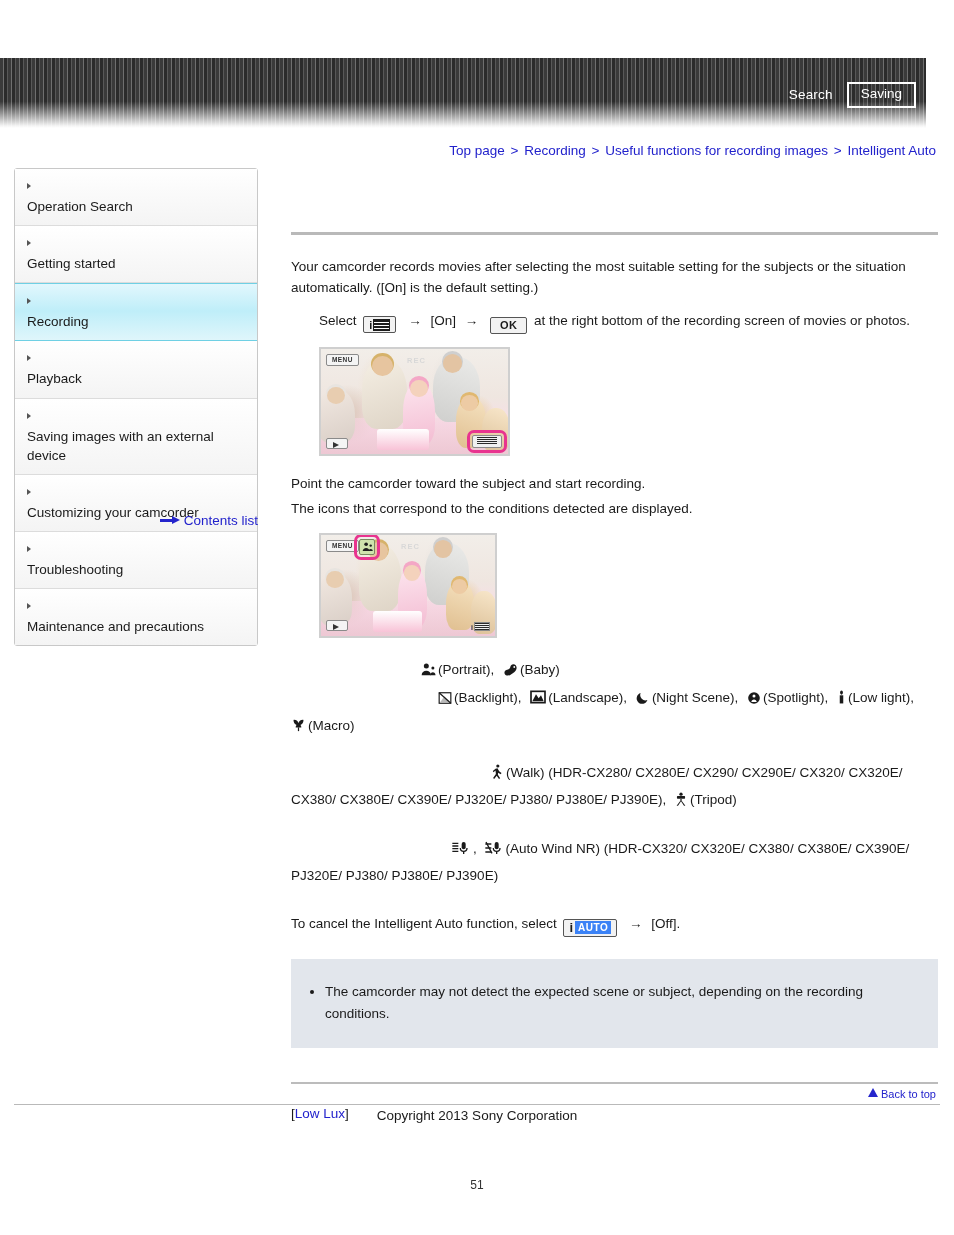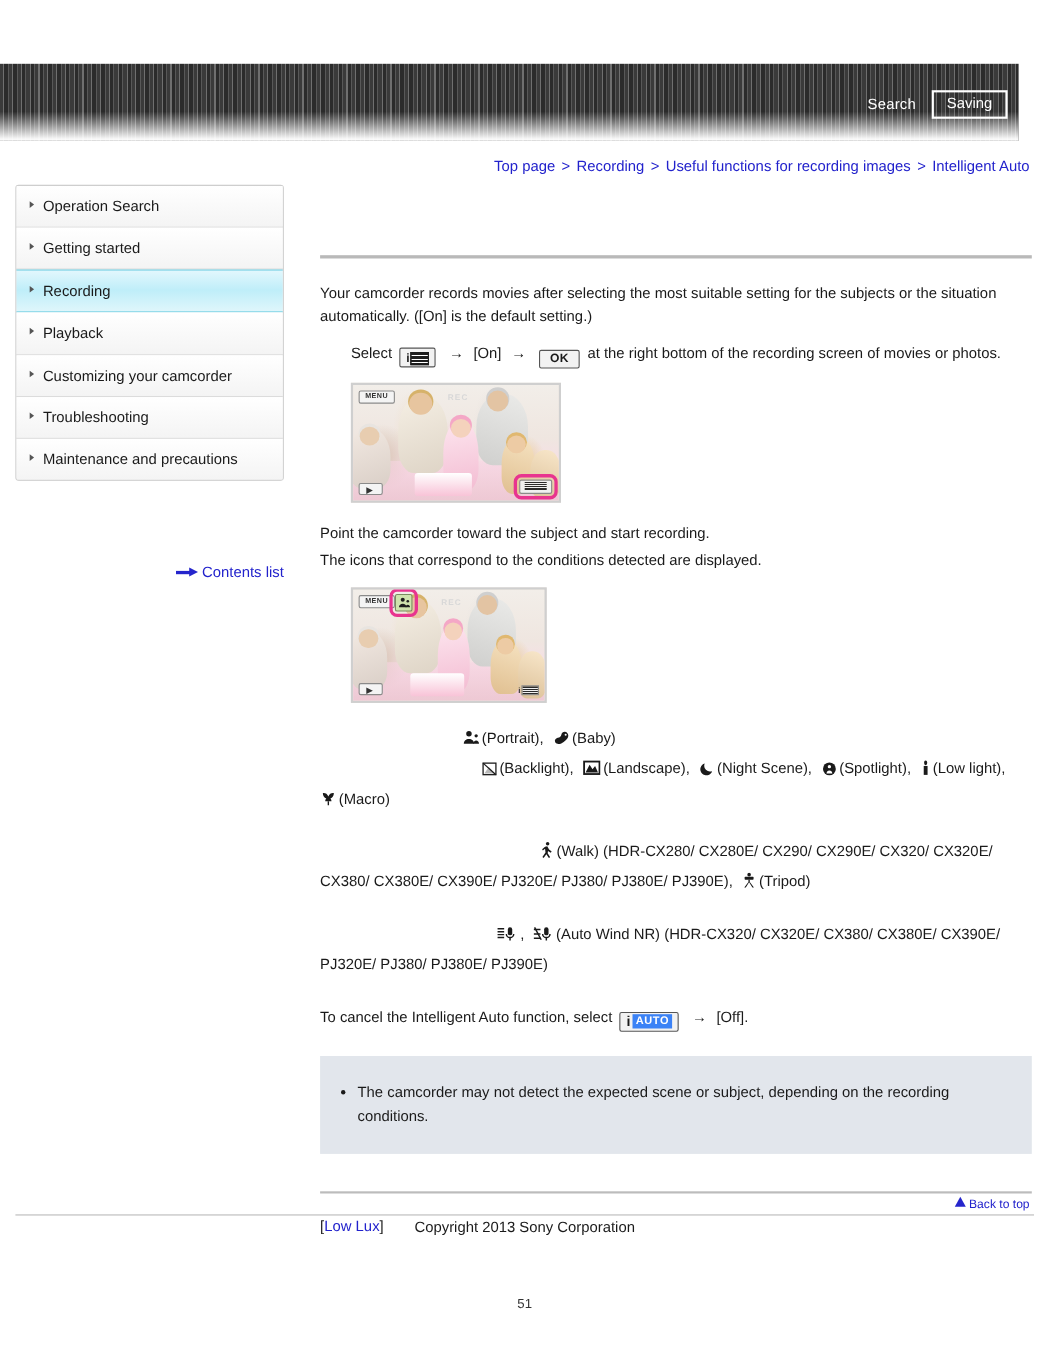--- a/index.html
+++ b/index.html
@@ -59,20 +59,21 @@
     border:1px solid #c8c8c8; background:#fafafa;
     border-radius:3px;
   }
   .side-item {
     display:flex; align-items:flex-start; gap:8px;
     padding:9px 10px 9px 12px;
     border-bottom:1px solid #dcdcdc;
     font-size:13.5px; color:#1a1a1a; cursor:pointer;
     line-height:1.42;
     background:linear-gradient(to bottom,#ffffff 0%,#f4f4f4 100%);
+    flex-direction:column;
   }
   .side-item:last-child { border-bottom:none; }
   .side-item.active {
     background:linear-gradient(to bottom,#e2f7fd 0%,#bfeef9 48%,#dff6fb 100%);
     border-top:1px solid #6fd0e4;
     border-bottom:1px solid #6fd0e4;
   }
   .side-arrow {
     flex:0 0 auto; margin-top:5px;
     width:0;height:0;
@@ -301,20 +302,24 @@
     <span class="side-arrow"></span>
     <span>Getting started</span>
   </div>
   <div class="side-item active">
     <span class="side-arrow"></span>
     <span>Recording</span>
   </div>
   <div class="side-item">
     <span class="side-arrow"></span>
     <span>Playback</span>
+  </div>
+  <div class="side-item">
+    <span class="side-arrow"></span>
+    <span>Saving images with an external device</span>
   </div>
   <div class="side-item">
     <span class="side-arrow"></span>
     <span>Customizing your camcorder</span>
   </div>
   <div class="side-item">
     <span class="side-arrow"></span>
     <span>Troubleshooting</span>
   </div>
   <div class="side-item">

